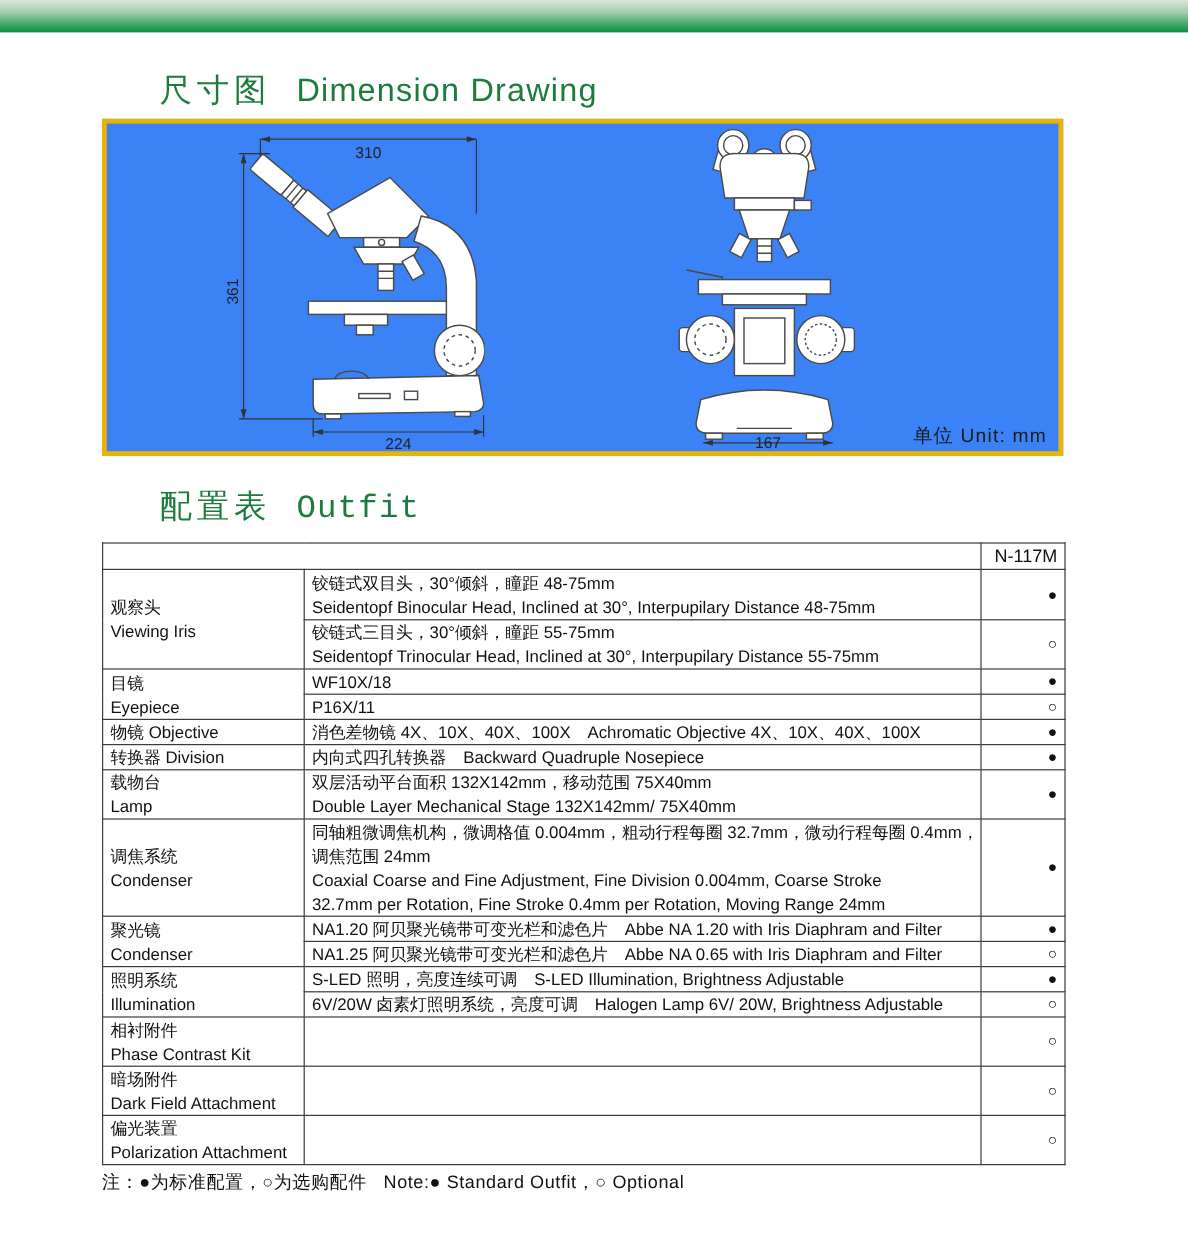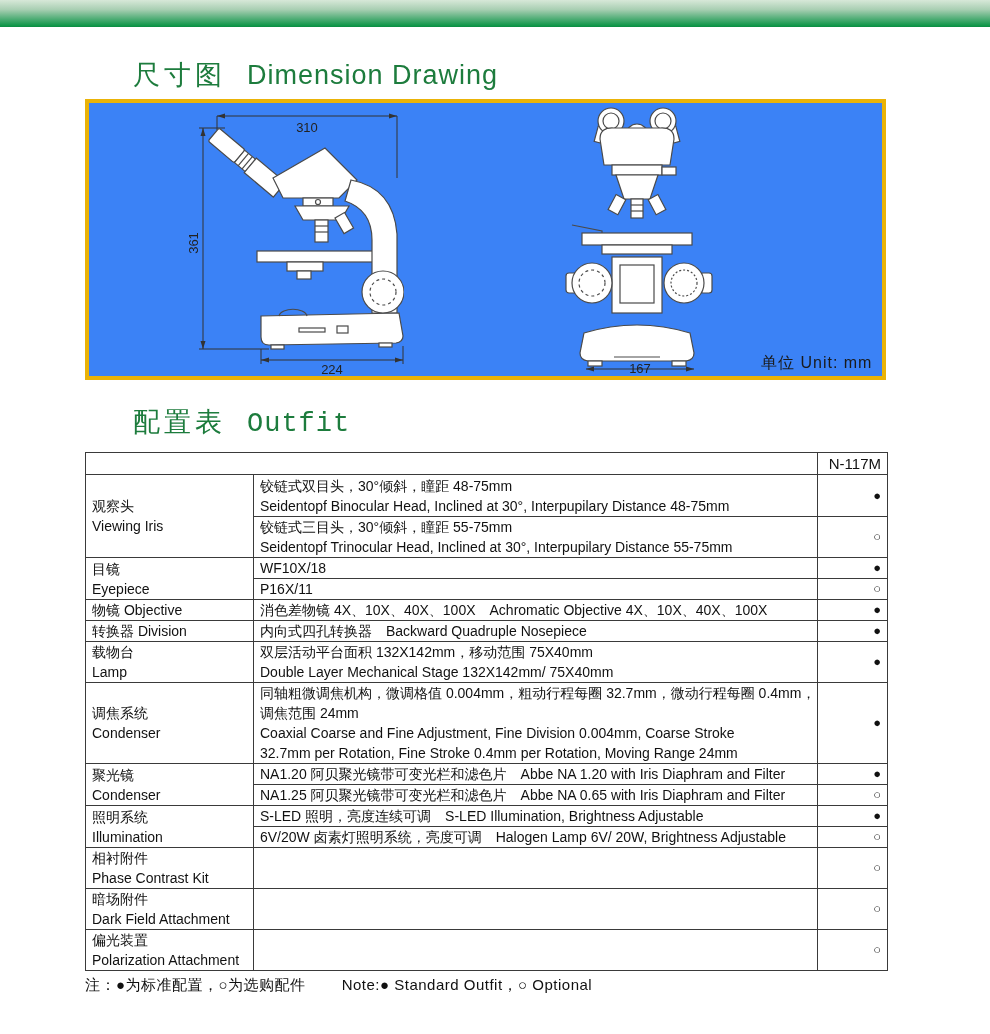--- a/index.html
+++ b/index.html
@@ -30,21 +30,21 @@
 
   table.outfit { position:absolute; left:85px; top:452px; width:802px;
     border-collapse:collapse; table-layout:fixed; font-size:14px; color:#111; }
   table.outfit td { border:1px solid #3a3a3a; padding:0 6px; line-height:20px;
     vertical-align:middle; overflow:hidden; white-space:nowrap; }
   td.lab { }
   td.mk { text-align:right; font-size:13px; padding:0; }
   td.desc div { height:20px; }
 
   .note { position:absolute; left:85px; top:976px; font-size:15px; color:#111; letter-spacing:0.5px; white-space:nowrap; }
-  .note .en { margin-left:36px; }
+  .note .en { margin-left:14px; }
 </style>
 </head>
 <body>
 
 <div class="green-band"></div>
 
 <div class="sec-title" id="title1">
   <span class="cn">尺寸图</span><span class="en">Dimension Drawing</span>
 </div>
 

